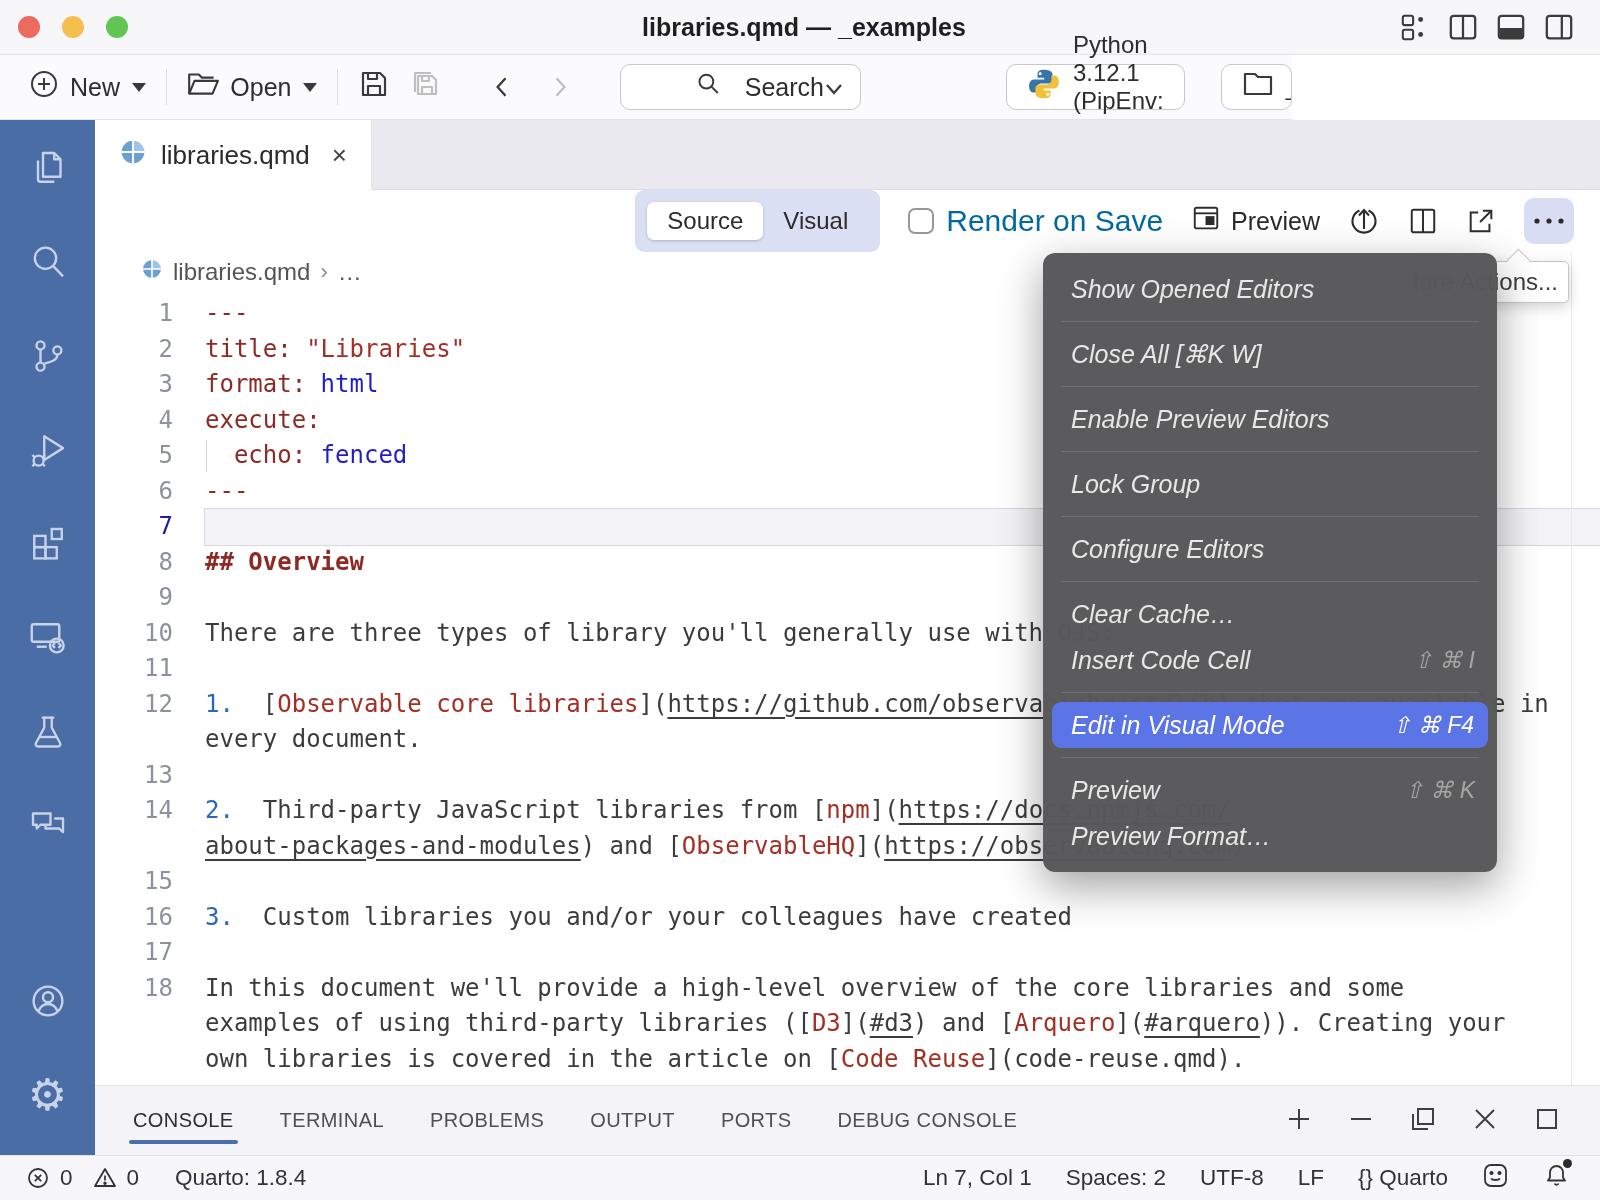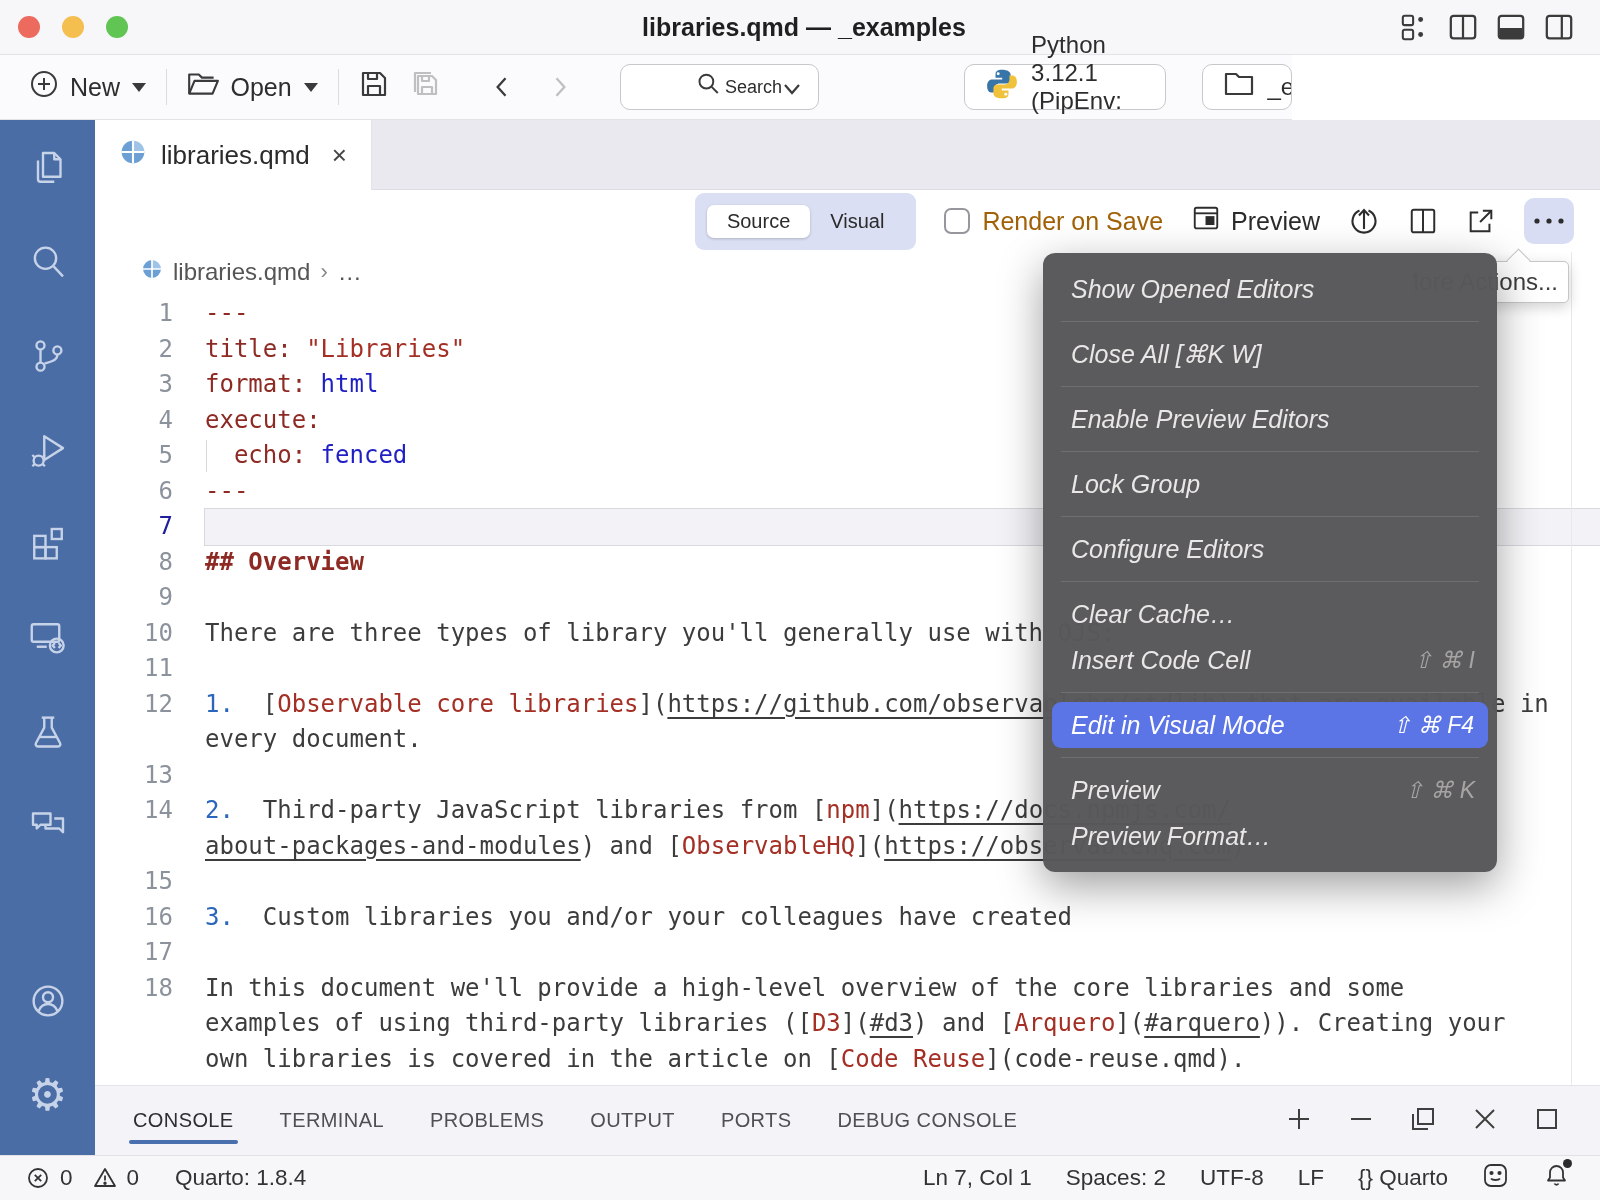--- a/index.html
+++ b/index.html
@@ -22,21 +22,21 @@
   
   .toolbar { position:absolute; left:0; top:55px; width:1292px; height:65px;
     background:#fbfbfd; border-bottom:1px solid #e4e4e8;
     display:flex; align-items:center; font-size:25px; color:#2d2d2d; }
   .tbtn { display:flex; align-items:center; gap:10px; padding:0 10px; height:46px; border-radius:8px;}
   .caret-down { width:0; height:0; border-left:7px solid transparent;
     border-right:7px solid transparent; border-top:9px solid #3a3a3a; margin-left:2px;}
   .vdiv { width:1px; height:36px; background:#dcdce0; margin:0 10px; }
   .searchbox { width:320px; height:46px; border:1.5px solid #c7c7cc; border-radius:10px;
     background:#fff; display:flex; align-items:center; padding:0 16px; margin-left:36px;}
-  .searchbox .slabel { font-size:18px; color:#2d2d2d; margin-left:4px;}
+  .searchbox .slabel { font-size:25px; color:#2d2d2d; margin-left:24px;}
   .searchbox .chev { margin-left:auto; }
   .pill-btn { height:46px; border:1.5px solid #c7c7cc; border-radius:10px; background:#fff;
     display:flex; align-items:center; gap:12px; padding:0 20px; font-size:24px; color:#2d2d2d;}
   .interp { margin-left:145px; }
   .ws { margin-left:36px; width:150px; overflow:hidden; white-space:nowrap; }
 
   
   .body { position:absolute; left:0; top:120px; width:1600px; height:1035px; display:flex; }
 
   .activitybar { width:95px; background:#4b6da6; display:flex; flex-direction:column;
@@ -52,24 +52,24 @@
   .tabstrip { height:70px; background:#e9e9ef; border-bottom:1px solid #dcdce2;
     display:flex; flex:none;}
   .tab { background:#fff; height:70px; display:flex; align-items:center; gap:14px;
     padding:0 24px; border-right:1px solid #e3e3e8; font-size:26px; color:#2b2b2b;
     margin-bottom:-1px;}
   .tab .close { font-size:26px; color:#444; margin-left:8px; }
 
   
   .edtoolbar { height:62px; background:#fff; display:flex; align-items:center;
     justify-content:flex-end; gap:28px; padding-right:26px; flex:none; }
-  .segmented { background:#dbdff3; border-radius:9px; padding:12px; display:flex; font-size:20px;}
+  .segmented { background:#dbdff3; border-radius:9px; padding:12px; display:flex; font-size:24px;}
   .seg { padding:5px 20px; color:#2b2b2b; border-radius:7px; }
   .seg.active { background:#fff; box-shadow:0 1px 3px rgba(0,0,0,.2); }
-  .chk-group { display:flex; align-items:center; gap:12px; font-size:25px; color:#a16207;}
+  .chk-group { display:flex; align-items:center; gap:12px; font-size:30px; color:#0369a1;}
   .checkbox { width:26px; height:26px; border:2px solid #96969c; border-radius:7px; background:#fff;}
   .icon-label { display:flex; align-items:center; gap:10px; font-size:25px; color:#2b2b2b;}
   .icon-btn { display:flex; align-items:center; justify-content:center; }
   .more-btn { width:50px; height:46px; background:#d8ddf3; border-radius:10px;
     display:flex; align-items:center; justify-content:center; }
 
   
   .editor { flex:1; background:#fff; position:relative; overflow:hidden; }
   .breadcrumb { height:40px; display:flex; align-items:center; gap:10px;
     padding-left:46px; font-size:24px; color:#555; }

